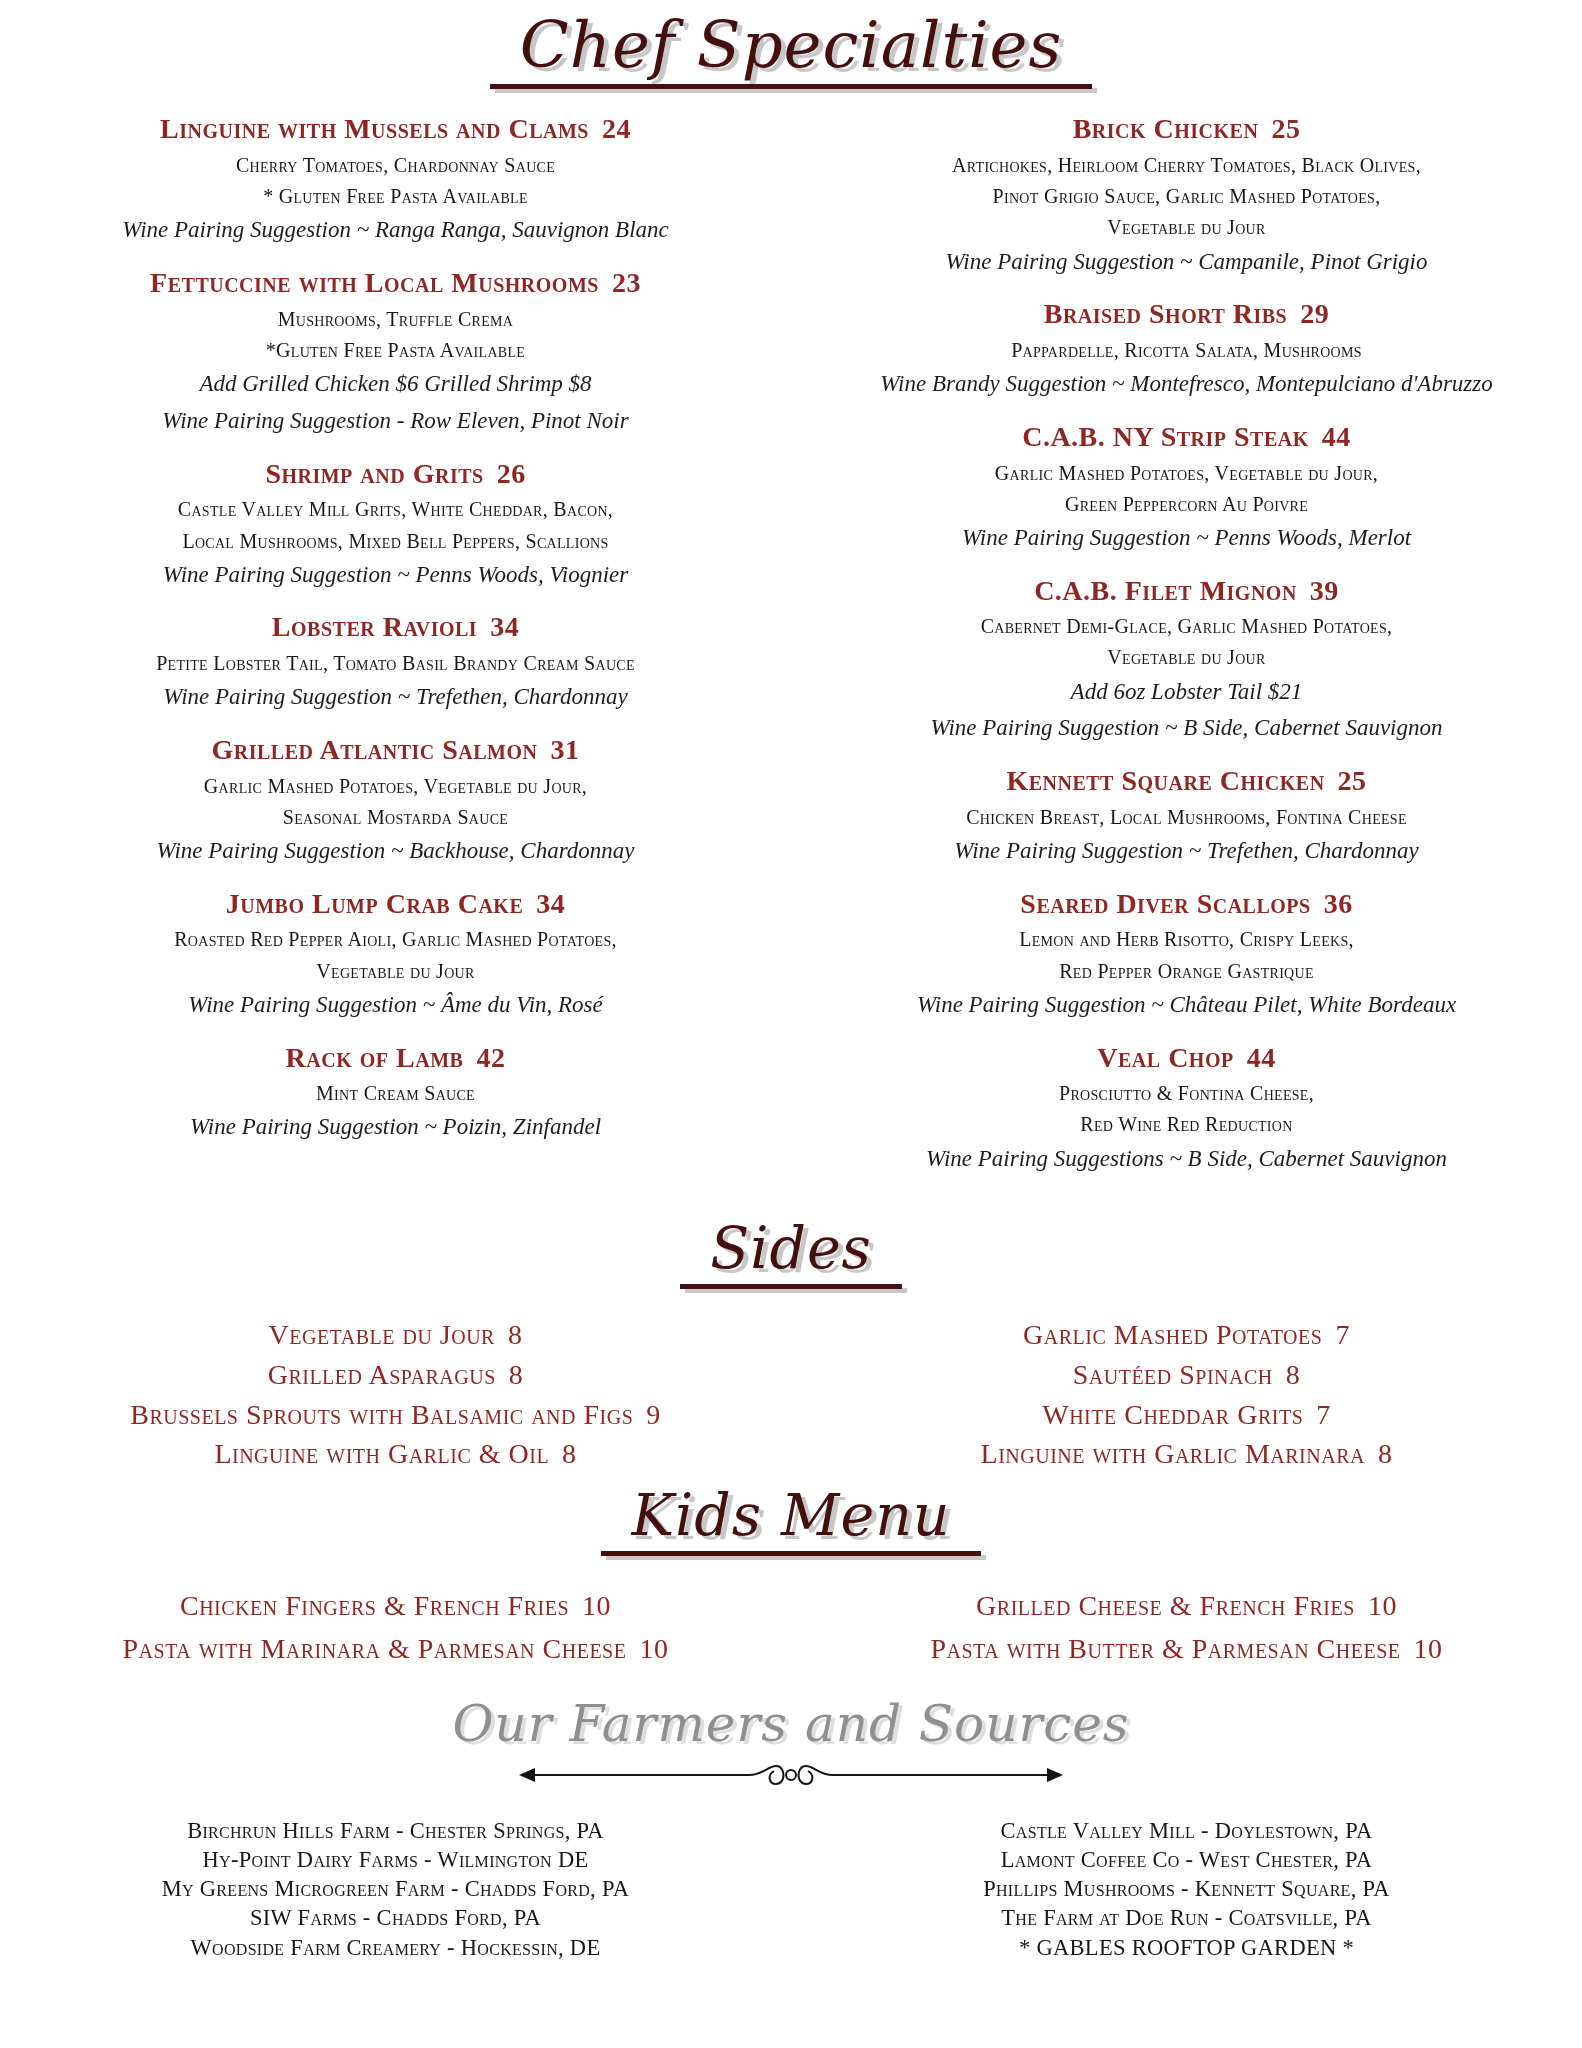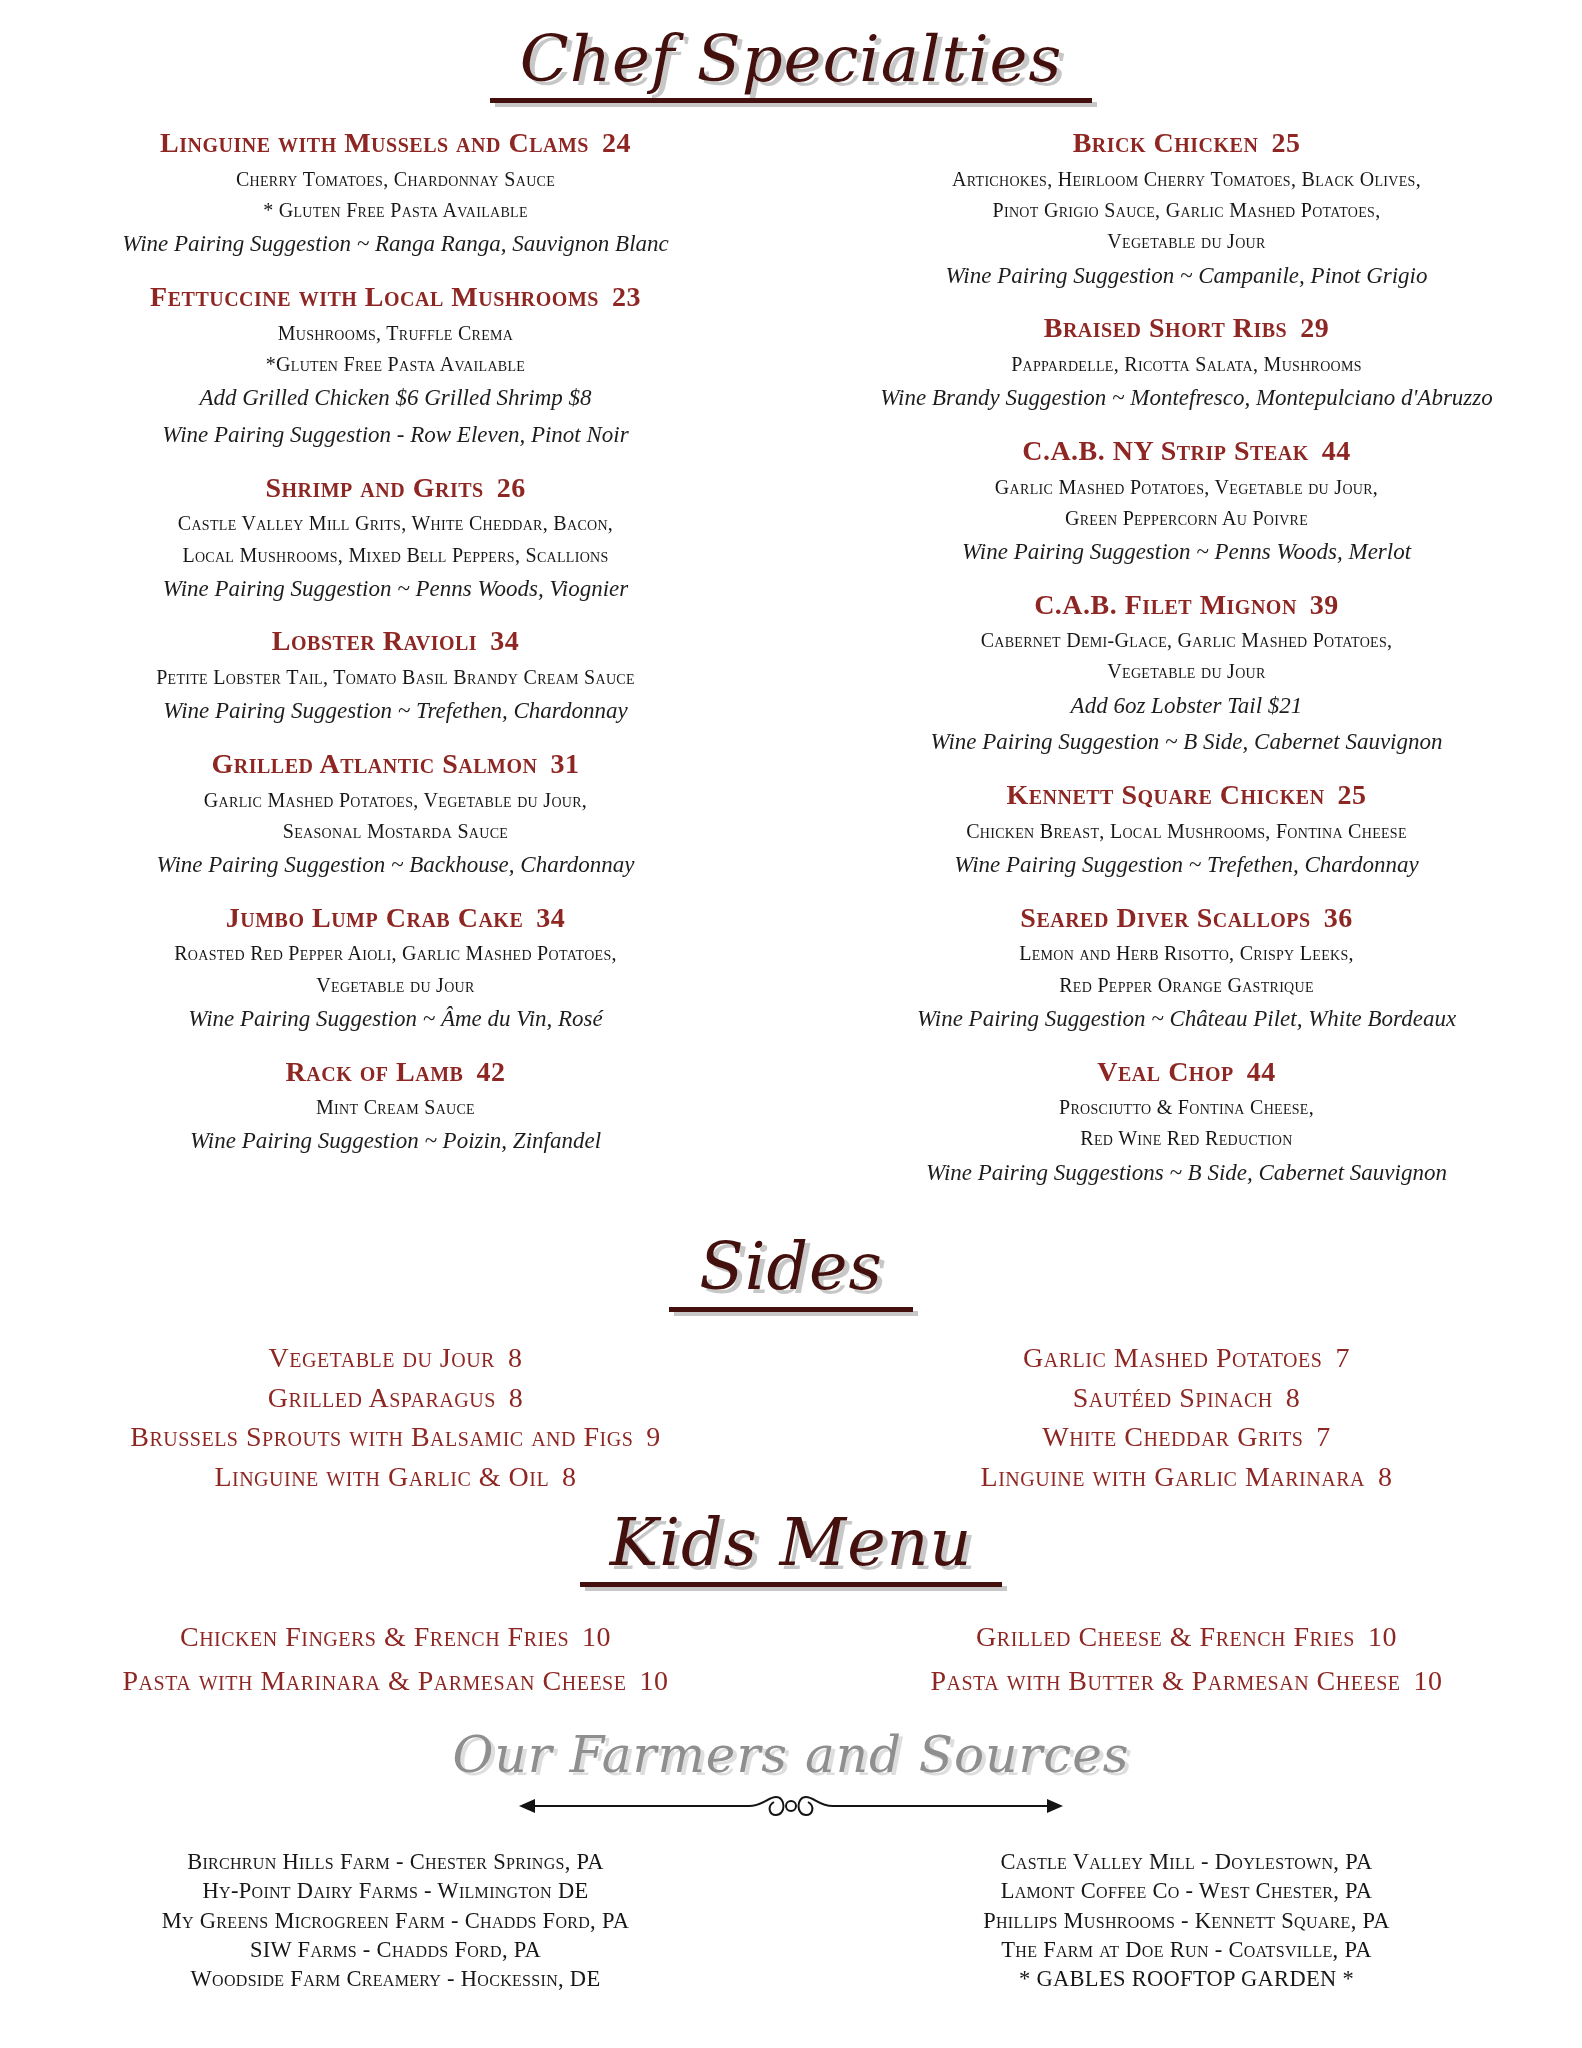--- a/index.html
+++ b/index.html
@@ -6,29 +6,29 @@
     --red:#8e2723;
     --maroon:#43100e;
     --ink:#171717;
     --farmers-gray:#8f8f8f;
   }
   html,body{margin:0;padding:0;background:#ffffff;}
   body{width:1582px;min-height:2048px;font-family:"Liberation Serif",serif;color:var(--ink);}
   .page{padding:10px 0 30px;}
 
   .script-header{
-    text-align:center;margin:14px;
+    text-align:center;margin:0;
     font-family:"DejaVu Serif",serif;font-style:italic;font-weight:400;
     letter-spacing:1px;
   }
   .script-header.maroon{color:var(--maroon);filter:drop-shadow(5px 4px 0px #c7c7c7);}
   .script-header.gray{color:var(--farmers-gray);filter:drop-shadow(4px 3px 0px #dedede);}
   .script-header .underlined{display:inline-block;padding:0 30px 4px;border-bottom:5px solid var(--maroon);}
   h1.script-header{font-size:64px;line-height:1.1;margin-bottom:16px;}
-  h2.script-header{font-size:65px;line-height:1.1;}
+  h2.script-header{font-size:57px;line-height:1.1;}
   h2.sides-h{margin-top:26px;margin-bottom:26px;}
   h2.kids-h{margin-top:10px;margin-bottom:28px;}
   h2.farmers-h{margin-top:26px;margin-bottom:2px;font-size:50px;}
 
   .two-col{display:flex;margin-top:20px;}
   .col{width:50%;text-align:center;}
 
   .dish{margin:0 10px 14px;}
   .dish-title{font-size:28px;font-weight:700;color:var(--red);font-variant:small-caps;letter-spacing:.5px;line-height:1.45;}
   .dish-price{margin-left:13px;}

